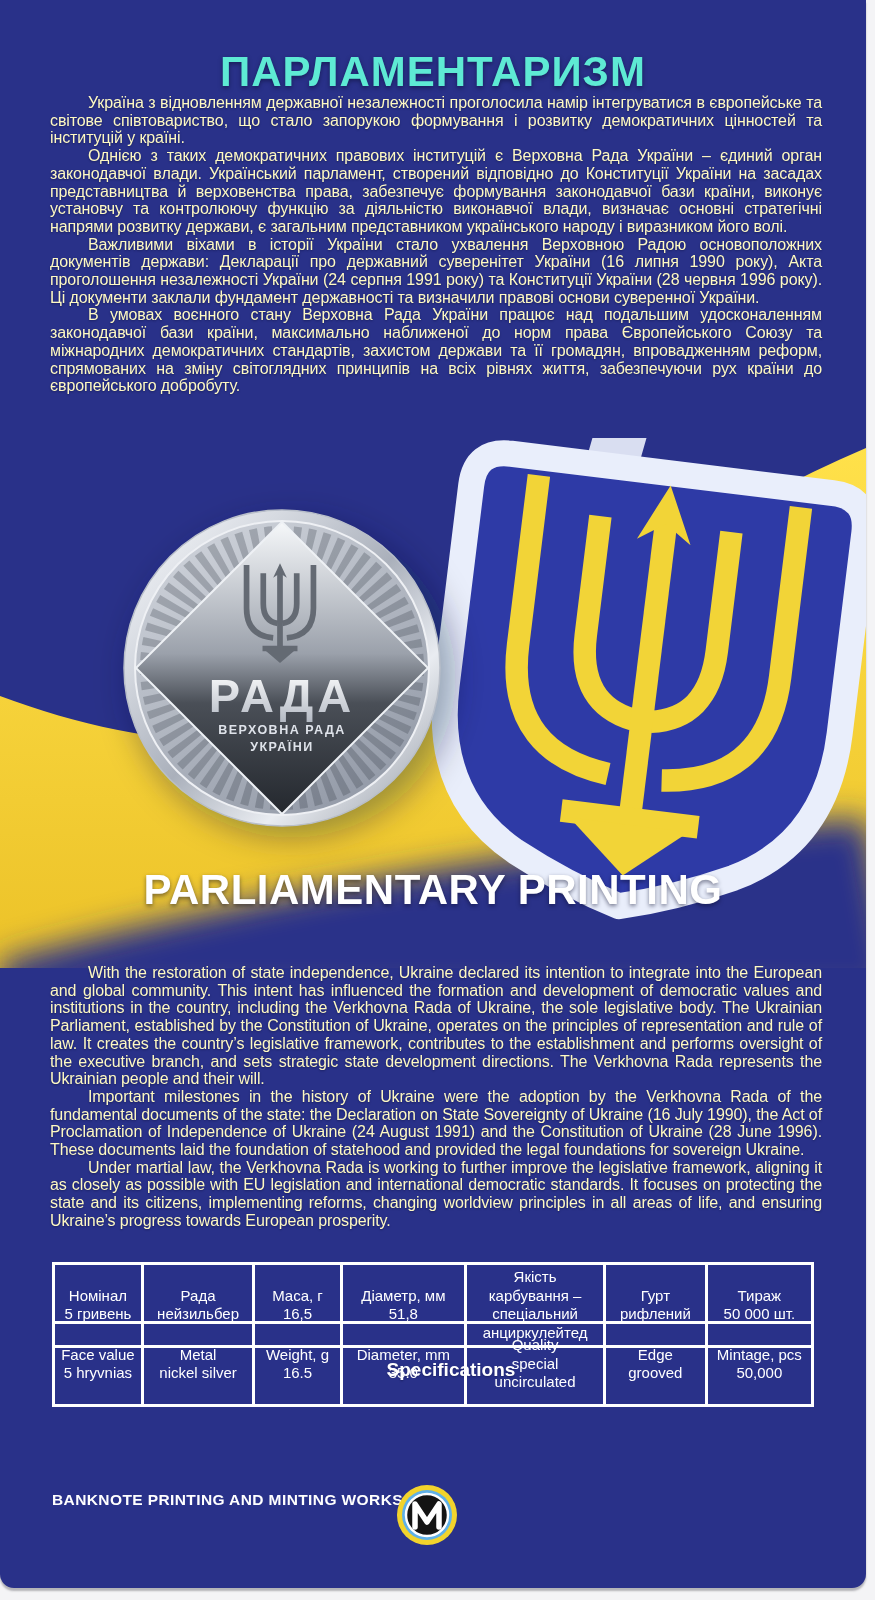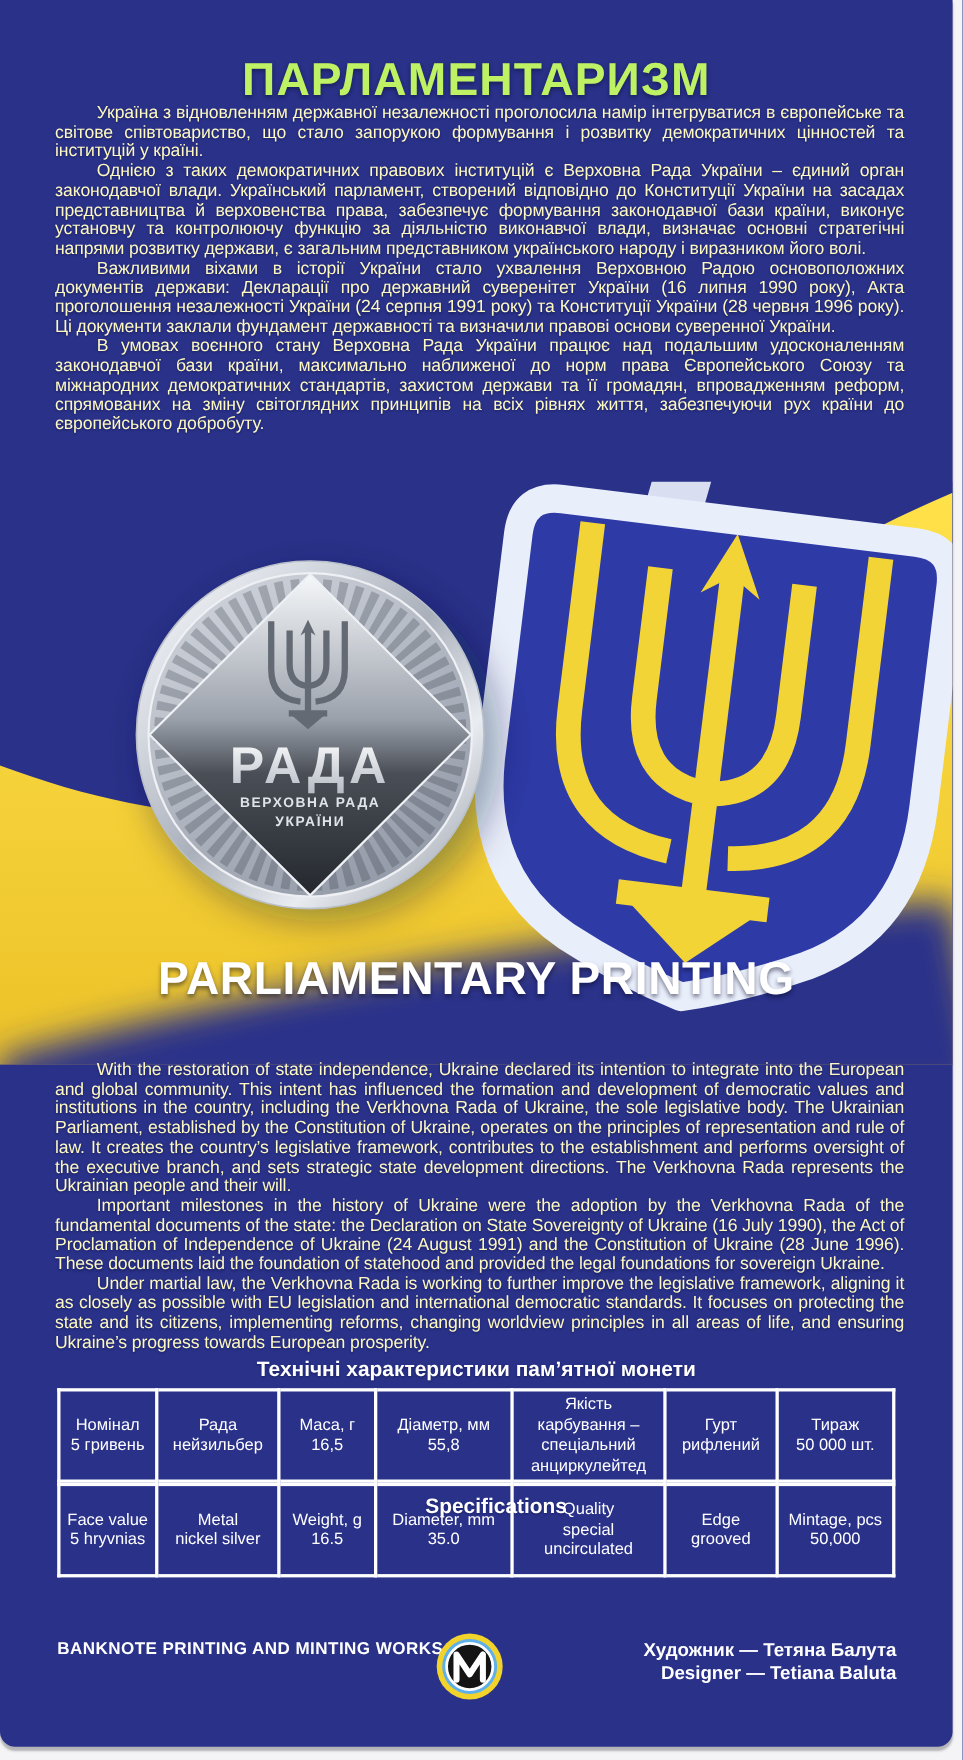--- a/index.html
+++ b/index.html
@@ -12,21 +12,21 @@
   .page{position:relative;width:875px;height:1600px;overflow:hidden;}
   .card{
     position:absolute;left:0;top:0;width:866px;height:1588px;
     background:#293189;
     border-radius:0 0 14px 14px;
     box-shadow:0 3px 2px rgba(60,60,70,.35);
     overflow:hidden;
   }
   .ua-title{
     position:absolute;top:48px;left:0;width:100%;margin:0;
-    text-align:center;color:#bef264;font-size:42px;font-weight:bold;
+    text-align:center;color:#5eead4;font-size:42px;font-weight:bold;
     letter-spacing:1px;text-shadow:0 2px 4px rgba(8,10,40,.5);
   }
   .en-title{
     position:absolute;top:866px;left:0;width:100%;margin:0;z-index:5;
     text-align:center;color:#fff;font-size:42px;font-weight:bold;
     letter-spacing:.5px;text-shadow:0 2px 4px rgba(8,10,40,.5);
   }
   .body-text{
     position:absolute;left:50px;width:772px;z-index:5;
     color:#fef9c3;font-size:16px;line-height:17.7px;
@@ -42,21 +42,21 @@
     text-align:center;color:#fff;font-size:19px;font-weight:bold;
     text-shadow:0 1px 2px rgba(8,10,40,.4);
   }
   .ua-tbl-title{top:1235px;}
   .en-tbl-title{top:1359px;padding-left:18px;}
   .spec-table{
     position:absolute;left:52px;width:762px;z-index:5;
     border-collapse:collapse;table-layout:fixed;
   }
   .ua-spec{top:1262px;}
-  .en-spec{top:1348px;}
+  .en-spec{top:1321px;}
   .spec-table td{
     border:3px solid #ffffff;
     text-align:center;vertical-align:middle;
     color:#fff;font-size:15px;line-height:18.5px;
     padding:3px 2px;height:74px;margin-top:35px;
   }
   .cell{white-space:pre-line;display:block;}
   .footer{position:absolute;left:52px;top:1484px;width:763px;height:70px;z-index:5;}
   .mint-names{
     position:absolute;left:0;top:6px;color:#fff;
@@ -155,21 +155,20 @@
     </svg>
 
     <h2 class="en-title">PARLIAMENTARY PRINTING</h2>
 
     <div class="body-text en-body">
       <p>With the restoration of state independence, Ukraine declared its intention to integrate into the European and global community. This intent has influenced the formation and development of democratic values and institutions in the country, including the Verkhovna Rada of Ukraine, the sole legislative body. The Ukrainian Parliament, established by the Constitution of Ukraine, operates on the principles of representation and rule of law. It creates the country’s legislative framework, contributes to the establishment and performs oversight of the executive branch, and sets strategic state development directions. The Verkhovna Rada represents the Ukrainian people and their will.</p>
       <p>Important milestones in the history of Ukraine were the adoption by the Verkhovna Rada of the fundamental documents of the state: the Declaration on State Sovereignty of Ukraine (16 July 1990), the Act of Proclamation of Independence of Ukraine (24 August 1991) and the Constitution of Ukraine (28 June 1996). These documents laid the foundation of statehood and provided the legal foundations for sovereign Ukraine.</p>
       <p>Under martial law, the Verkhovna Rada is working to further improve the legislative framework, aligning it as closely as possible with EU legislation and international democratic standards. It focuses on protecting the state and its citizens, implementing reforms, changing worldview principles in all areas of life, and ensuring Ukraine’s progress towards European prosperity.</p>
     </div>
 
-    <div class="tbl-title ua-tbl-title">Технічні характеристики пам’ятної монети</div>
 
     <table class="spec-table ua-spec">
       <colgroup>
         <col style="width:11.7%">
           <col style="width:14.7%">
           <col style="width:11.5%">
         <col style="width:16.4%">
           <col style="width:18.3%">
           <col style="width:13.4%">
           <col style="width:14%">
@@ -183,21 +182,21 @@
         <td>
               <span class="cell">Рада
 нейзильбер</span>
             </td>
         <td>
               <span class="cell">Маса, г
 16,5</span>
             </td>
         <td>
               <span class="cell">Діаметр, мм
-55,8</span>
+51,8</span>
             </td>
         <td>
               <span class="cell">Якість
 карбування –
 спеціальний
 анциркулейтед</span>
             </td>
         <td>
               <span class="cell">Гурт
 рифлений</span>
@@ -262,20 +261,16 @@
         <div>BANKNOTE PRINTING AND MINTING WORKS</div>
       </div>
 
       <svg class="mint-logo" width="62" height="62" viewBox="-31 -31 62 62">
         <circle r="30" fill="#f2d32c"></circle>
         <circle r="25" fill="#5fb0e8"></circle>
         <circle r="21" fill="#141414" stroke="#ffffff" stroke-width="2.5"></circle>
         <path d="M-12,12 L-12,-11 L0,7 L12,-11 L12,12" fill="none" stroke="#ffffff" stroke-width="5.5" stroke-linejoin="round" stroke-linecap="round"></path>
       </svg>
 
-      <div class="artist-names">
-        <div>Художник — Тетяна Балута</div>
-        <div>Designer — Tetiana Baluta</div>
-      </div>
     </div>
 
   </div>
 </div>
 
 </body></html>

